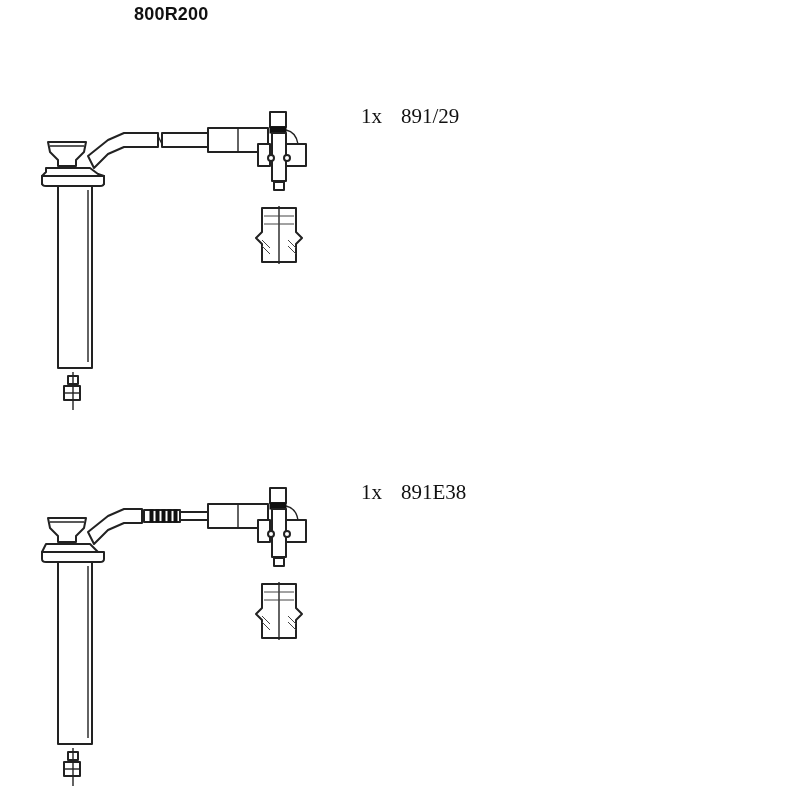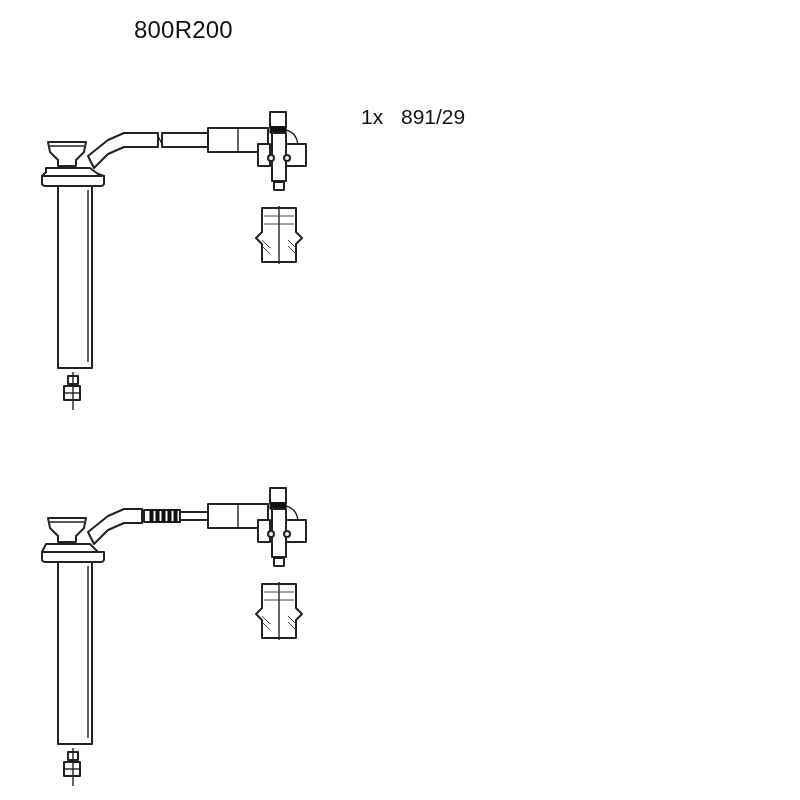--- a/index.html
+++ b/index.html
@@ -1,20 +1,20 @@
 <!DOCTYPE html>
 <html><head>
   <meta charset="utf-8">
   <style>
     html, body { margin: 0; padding: 0; background: #ffffff; }
     body { width: 800px; height: 800px; position: relative; overflow: hidden;
            font-family: "Liberation Sans", sans-serif; color: #111111; }
-    .title { position: absolute; left: 134px; top: 16px; font-size: 24px; font-weight: normal;
+    .title { position: absolute; left: 134px; top: 4px; font-size: 18px; font-weight: bold;
              letter-spacing: 0.2px; }
-    .part-list { position: absolute; left: 361px; font-size: 21px; line-height: 31px; }
+    .part-list { position: absolute; left: 361px; font-size: 21px; line-height: 31px; font-family: Liberation Serif, serif; }
     .part-row { white-space: nowrap; }
     .qty { display: inline-block; width: 40px; }
     .drawing { position: absolute; left: 0; }
     svg { display: block; }
     svg .ln { fill: #ffffff; stroke: #222222; stroke-width: 2; stroke-linejoin: round; }
     svg .thin { fill: none; stroke: #222222; stroke-width: 1.4; }
     svg .blk { fill: #111111; stroke: #111111; stroke-width: 1; }
     svg .hatch { fill: none; stroke: #444444; stroke-width: 1; }
   </style>
 </head>
@@ -22,20 +22,23 @@
 
 <div class="title">800R200</div>
 
 <div class="part-list" style="top:101px;">
   <div class="part-row">
     <span class="qty">1x</span><span>891/29</span>
   </div>
 </div>
 
 <div class="part-list" style="top:477px;">
+  <div class="part-row">
+    <span class="qty">1x</span><span>891E38</span>
+  </div>
 </div>
 
 <div class="drawing" style="top:100px;">
   <svg width="330" height="310" viewBox="0 0 330 310">
 
     <g>
       <path class="ln" d="M48,42 L86,42 L84,52 L76,60 L76,66 L58,66 L58,60 L50,52 Z"></path>
       <line class="thin" x1="50" y1="46" x2="84" y2="46"></line>
       <path class="ln" d="M46,68 L90,68 L98,74 L104,76 L104,84 L98,84 L42,84 L42,76 L46,72 Z"></path>
       <path class="ln" d="M42,76 L104,76 L104,83 Q104,86 100,86 L46,86 Q42,86 42,83 Z"></path>

